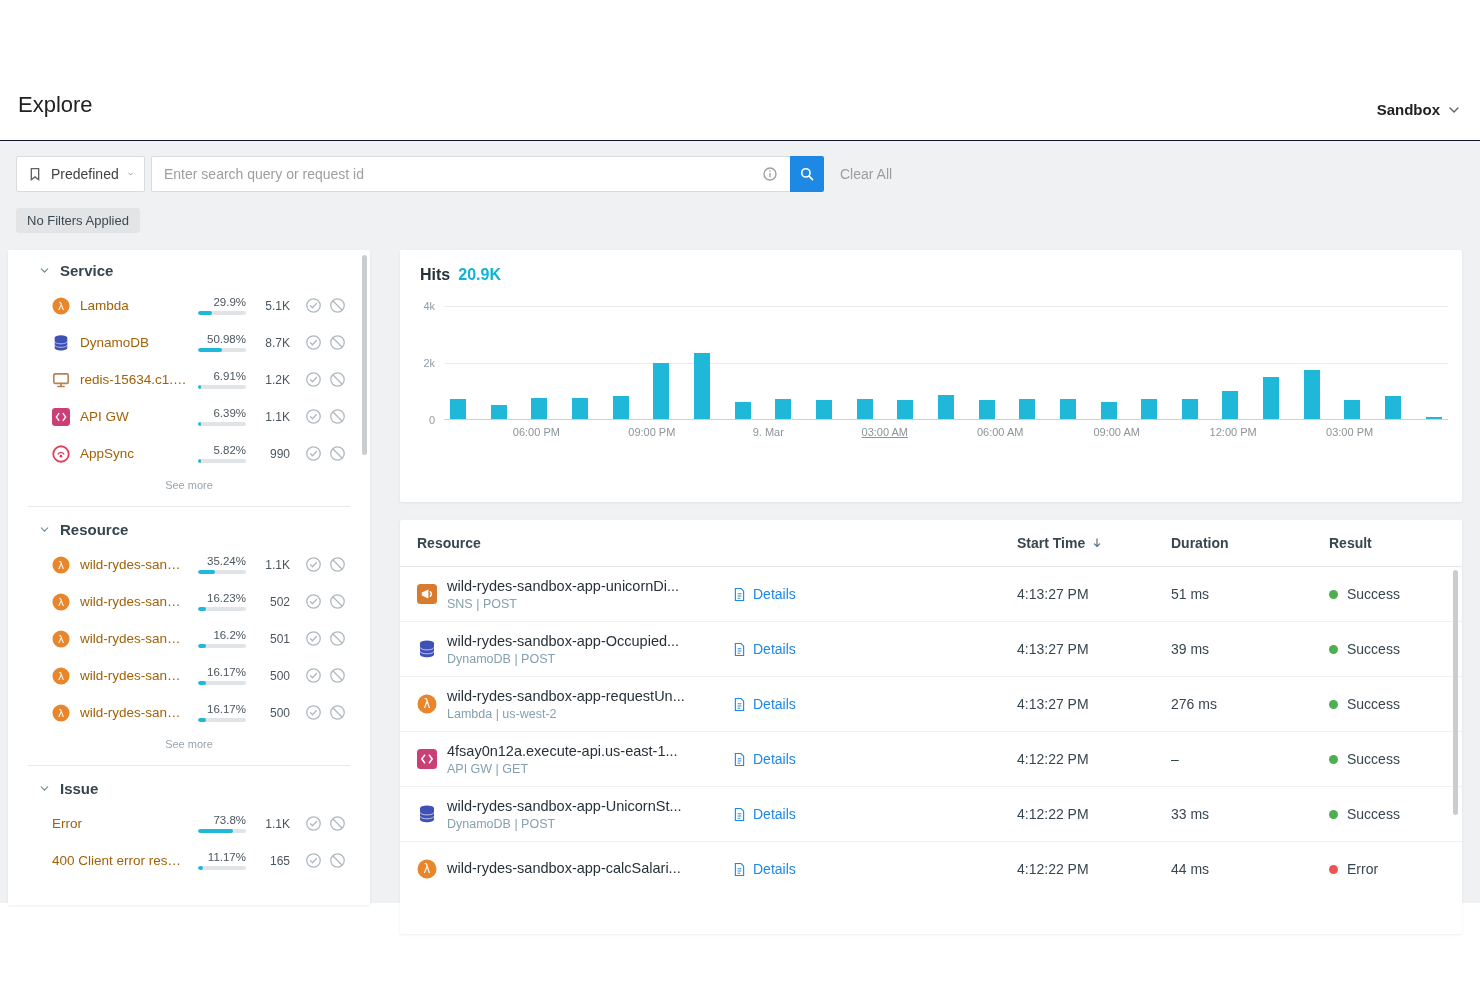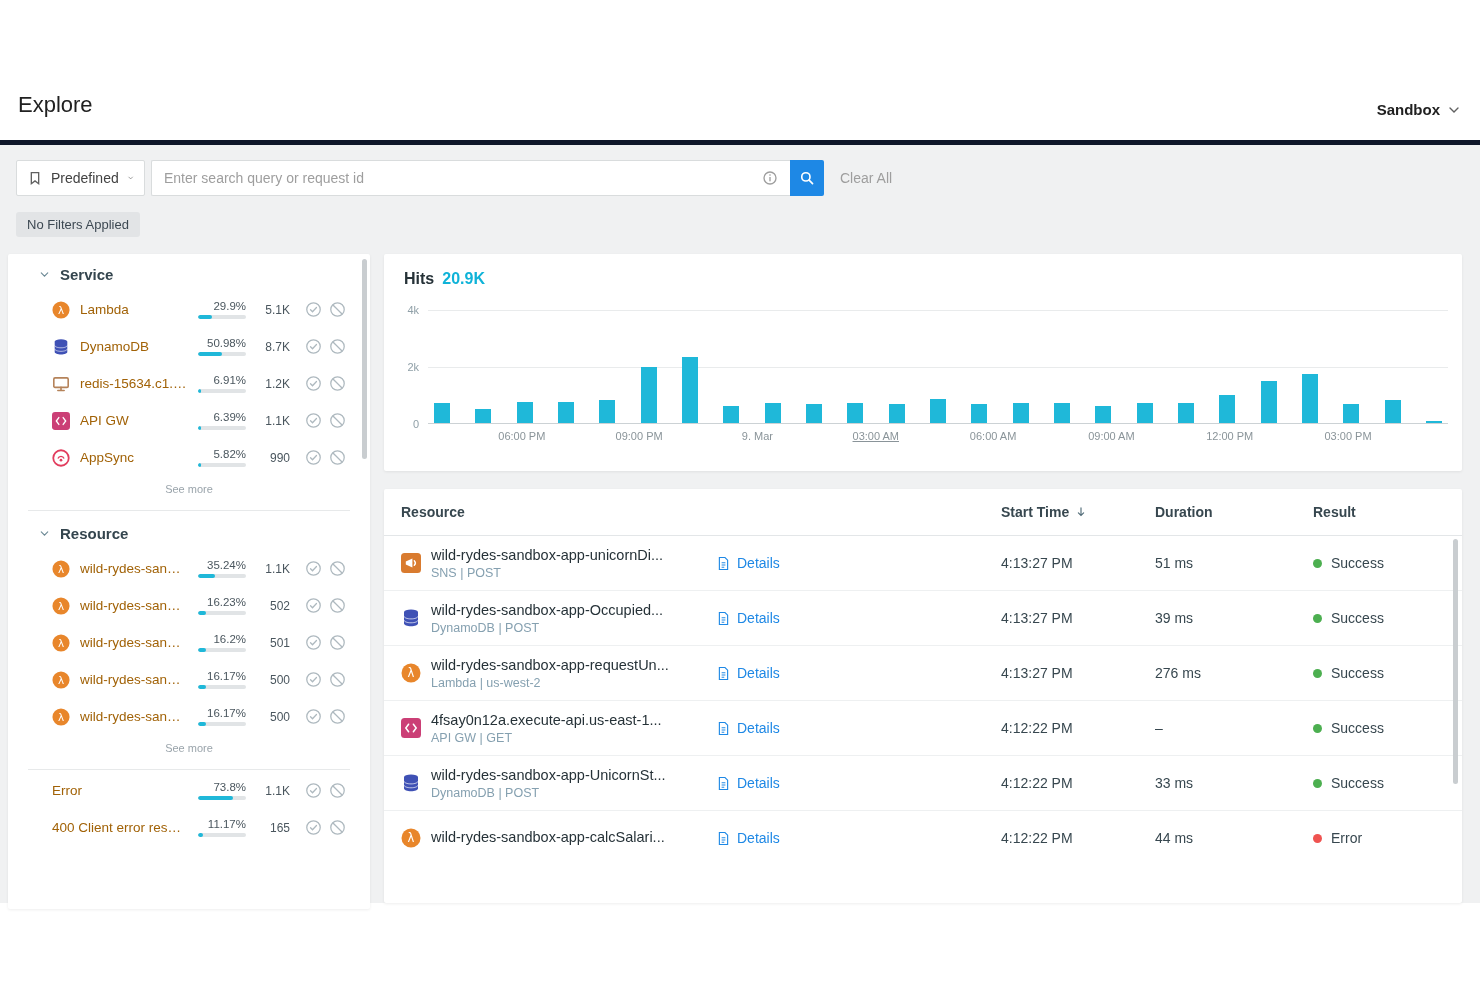--- a/index.html
+++ b/index.html
@@ -15,21 +15,21 @@
     height: 140px; background: #fff;
     display: flex; align-items: flex-end; justify-content: space-between;
     padding: 0 18px 22px 18px;
   }
   .page-title { font-size: 22px; font-weight: 500; color: #212121; }
   .env-select { display: flex; align-items: center; gap: 6px; cursor: pointer; }
   .env-select .env-label { font-size: 15px; font-weight: 700; color: #212121; }
   .chev { width: 16px; height: 16px; color: #616161; }
 
   
-  .band { background: #f0f1f2; border-top: 5px solid #0f172a; height: 763px; }
+  .band { background: #f0f1f2; border-top: 1px solid #0f172a; height: 763px; }
 
   
   .filters-row { display: flex; align-items: center; margin: 15px 18px 0 16px; height: 36px; }
   .ctl { background: #fff; border: 1px solid #d9dcdd; height: 36px; display: flex; align-items: center; }
   .predefined { width: 129px; border-radius: 2px; padding: 0 10px; gap: 8px; cursor: pointer; }
   .predefined .lbl { font-size: 14px; color: #424242; flex: 1; }
   .search-wrap { position: relative; display: flex; margin-left: 6px; width: 673px; }
   .search-input {
     width: 673px; height: 36px; border: 1px solid #d9dcdd; border-right: none;
     border-radius: 2px 0 0 2px; padding: 0 40px 0 12px; font-size: 14px;
@@ -48,21 +48,21 @@
     border-left: 1px solid #e0e3e4; padding-left: 12px; margin-left: 2px;
   }
   .clear-all { margin-left: 16px; font-size: 14px; color: #9e9e9e; cursor: pointer; text-decoration: none; }
 
   .chip {
     display: inline-block; margin: 16px 0 0 16px; background: #e2e4e6; color: #3c4852;
     font-size: 13px; padding: 5px 11px; border-radius: 3px;
   }
 
   
-  .columns { display: flex; gap: 14px; margin: 17px 18px 0 8px; align-items: flex-start; }
+  .columns { display: flex; gap: 30px; margin: 17px 18px 0 8px; align-items: flex-start; }
   .panel { background: #fff; box-shadow: 0 1px 3px rgba(0,0,0,.07); border-radius: 2px; }
 
   
   .sidebar { width: 362px; height: 655px; overflow: hidden; position: relative; }
   .sb-scroll { position: absolute; right: 3px; top: 5px; width: 5px; height: 200px; background: #c9cdd0; border-radius: 3px; }
   .f-sec { display: flex; align-items: center; gap: 9px; padding: 12px 20px 8px 30px; cursor: pointer; }
   .f-sec .sec-title { font-size: 15px; font-weight: 700; color: #34454e; }
   .sec-chev { width: 13px; height: 13px; color: #6d8a96; }
   .f-item { display: flex; align-items: center; height: 37px; padding: 0 24px 0 44px; gap: 10px; }
   .f-icon { width: 18px; height: 18px; flex: none; }
@@ -74,21 +74,21 @@
   .f-count { width: 34px; text-align: right; font-size: 12px; color: #4a565e; flex: none; }
   .f-actions { display: flex; gap: 7px; flex: none; margin-left: 5px; }
   .f-act { width: 17px; height: 17px; cursor: pointer; }
   .see-more { text-align: center; font-size: 11px; color: #9aa4ab; padding: 7px 0 9px; cursor: pointer; }
   .sec-divider { border: none; border-top: 1px solid #e7e9ea; margin: 6px 20px 2px; }
 
   
   .main-col { flex: 1; display: flex; flex-direction: column; gap: 18px; }
 
   
-  .chart-panel { height: 217px; padding: 16px 14px 0 14px; }
+  .chart-panel { height: 252px; padding: 16px 14px 0 14px; }
   .chart-title { display: flex; align-items: baseline; gap: 8px; padding-left: 6px; }
   .chart-title .t { font-size: 16px; font-weight: 700; color: #263238; }
   .chart-title .total { font-size: 16px; font-weight: 700; color: #0fb3d8; }
   .chart-area { display: flex; margin-top: 22px; }
   .yaxis { width: 30px; position: relative; height: 114px; flex: none; }
   .ytick { position: absolute; right: 9px; font-size: 11px; color: #90a0a8; }
   .yt-top { top: -6px; } .yt-mid { top: 51px; } .yt-bot { bottom: -6px; }
   .plot { flex: 1; position: relative; height: 114px; border-bottom: 1px solid #ccd2d5; }
   .grid { position: absolute; left: 0; right: 0; height: 1px; background: #e9ebec; }
   .g-top { top: 0; } .g-mid { top: 50%; }
@@ -514,20 +514,28 @@
                   <circle cx="12" cy="12" r="9.5" fill="none" stroke="#aeb9bf" stroke-width="1.8"></circle>
                   <path d="M5.6 5.6l12.8 12.8" stroke="#aeb9bf" stroke-width="1.8"></path>
                 </svg>
               </span>
           </span>
         </div>
 
         <div class="see-more">See more</div>
         <hr class="sec-divider">
 
+        <div class="f-sec">
+          <span class="sec-chev">
+              <svg viewBox="0 0 24 24" width="100%" height="100%">
+                <path d="M6 9l6 6 6-6" fill="none" stroke="currentColor" stroke-width="2" stroke-linecap="round"></path>
+              </svg>
+            </span>
+          <span class="sec-title">Issue</span>
+        </div>
 
         <div class="f-item">
           <span class="f-label">Error</span>
           <span class="f-meter">
             <span class="f-pct">73.8%</span>
             <span class="f-track">
                 <span class="f-fill" style="width: 73.8%;"></span>
               </span>
           </span>
           <span class="f-count">1.1K</span>

